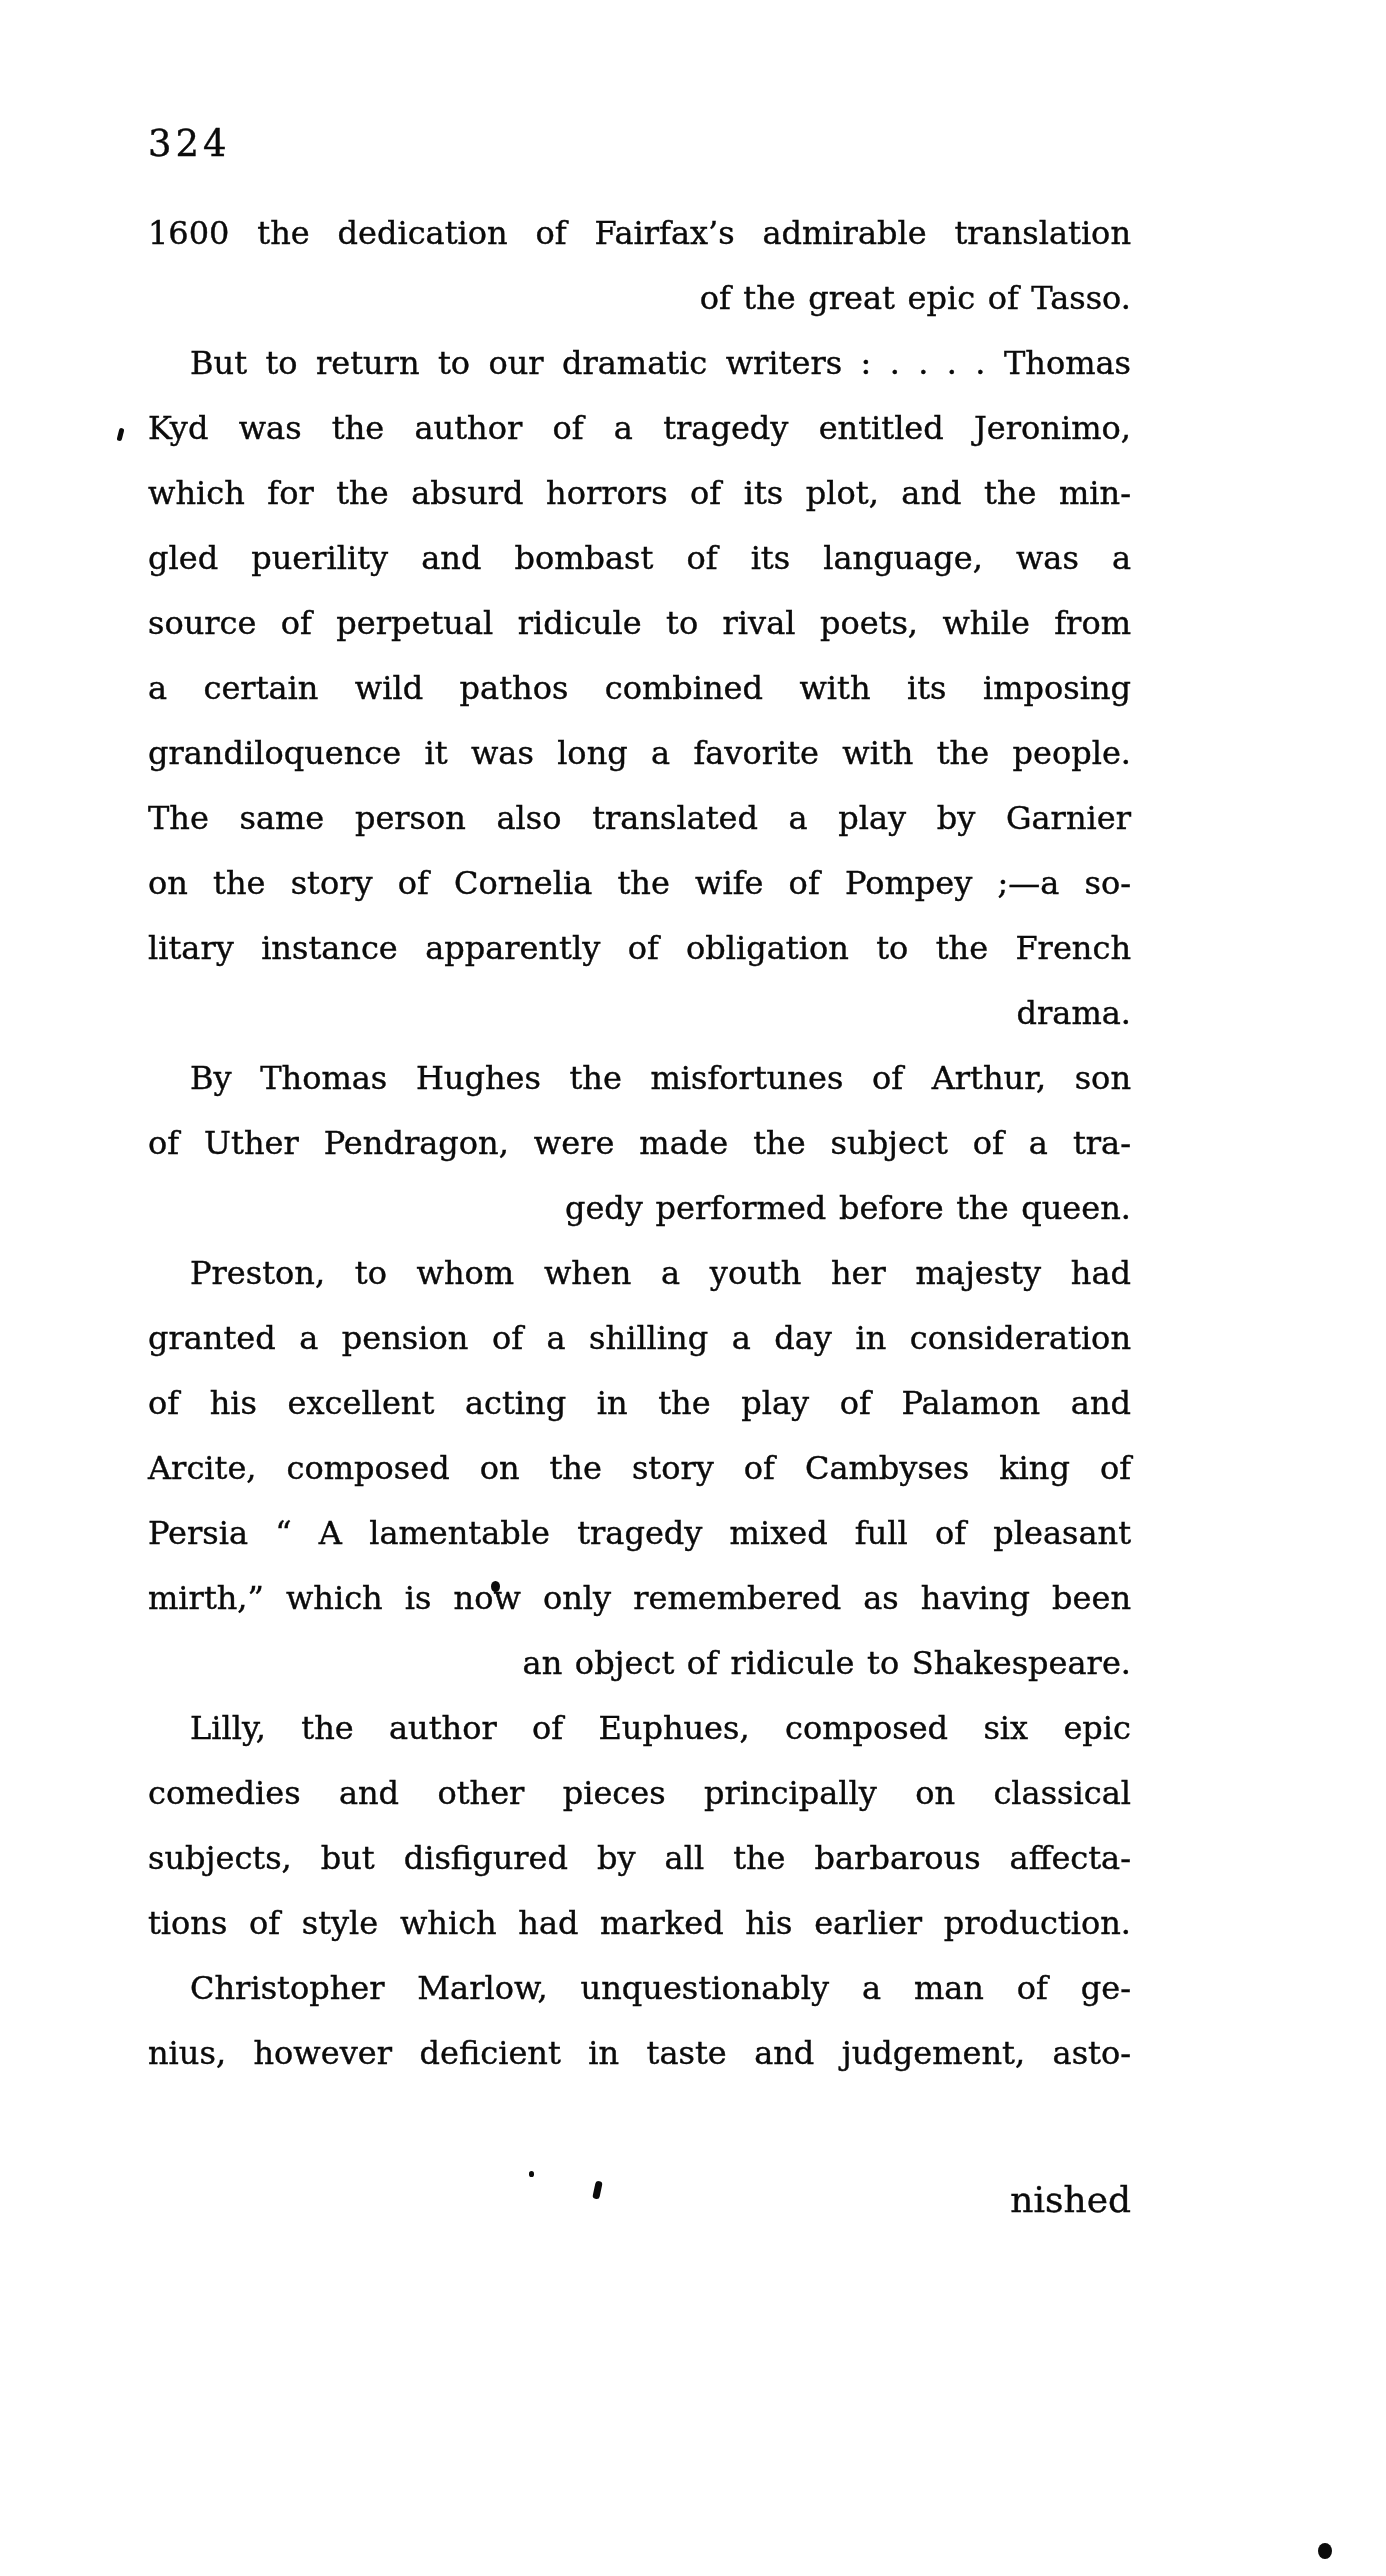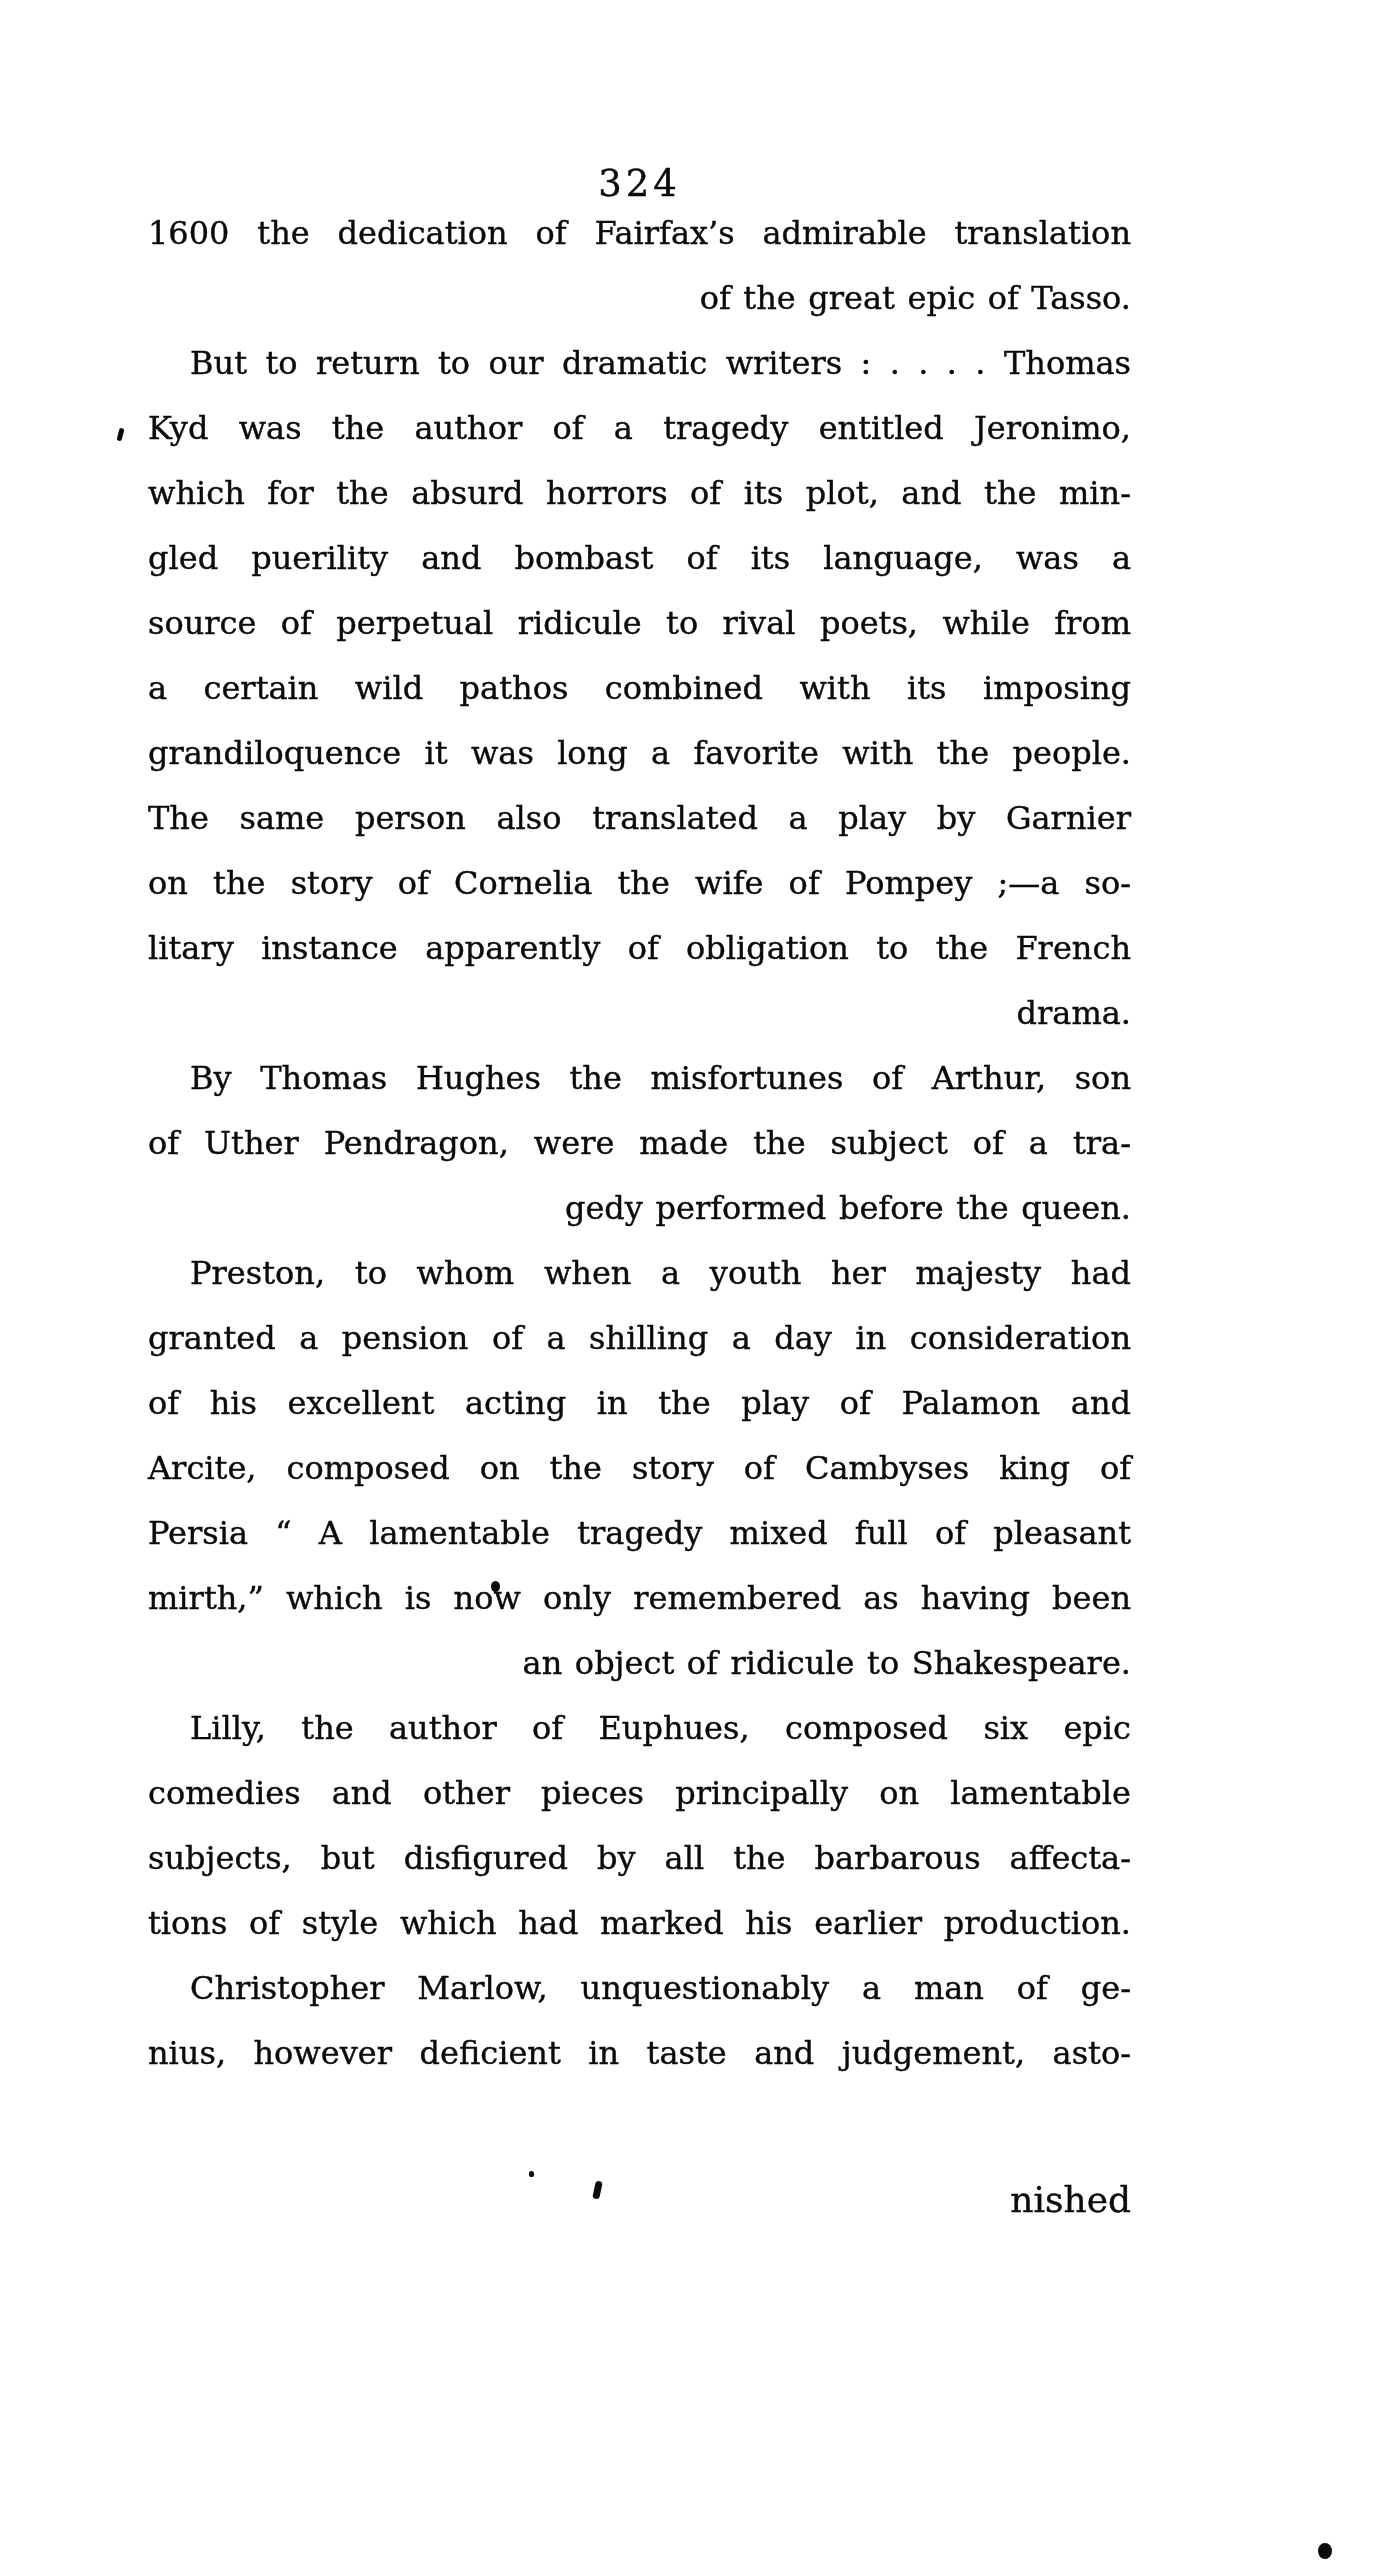--- a/index.html
+++ b/index.html
@@ -8,24 +8,22 @@
     width:1387px;height:2576px;
     background:#ffffff;
     font-family:"DejaVu Serif", serif;
     color:#0b0b0b;
     overflow:hidden;
     -webkit-text-stroke:0.4px #0b0b0b;
   }
   .page-number{
     position:absolute;
     top:122px;left:148px;width:983px;
-    text-align:center;
     font-size:37px;
     letter-spacing:4px;
-    margin-top:40px;
   }
   .text-block{
     position:absolute;
     top:201px;left:148px;width:983px;
     font-size:32px;
     line-height:65px;
     word-spacing:2.4px;
   }
   .line{text-align:right;}
   .line.fill{text-align:justify;text-align-last:justify;}
@@ -68,21 +66,21 @@
       <div class="line fill">of Uther Pendragon, were made the subject of a tra-</div>
       <div class="line">gedy performed before the queen.</div>
       <div class="line fill indent">Preston, to whom when a youth her majesty had</div>
       <div class="line fill">granted a pension of a shilling a day in consideration</div>
       <div class="line fill">of his excellent acting in the play of Palamon and</div>
       <div class="line fill">Arcite, composed on the story of Cambyses king of</div>
       <div class="line fill">Persia “ A lamentable tragedy mixed full of pleasant</div>
       <div class="line fill">mirth,” which is now only remembered as having been</div>
       <div class="line">an object of ridicule to Shakespeare.</div>
       <div class="line fill indent">Lilly, the author of Euphues, composed six epic</div>
-      <div class="line fill">comedies and other pieces principally on lamentable</div>
+      <div class="line fill">comedies and other pieces principally on classical</div>
       <div class="line fill">subjects, but disfigured by all the barbarous affecta-</div>
       <div class="line fill">tions of style which had marked his earlier production.</div>
       <div class="line fill indent">Christopher Marlow, unquestionably a man of ge-</div>
       <div class="line fill">nius, however deficient in taste and judgement, asto-</div>
     </div>
 
   <div class="catchword">nished</div>
 
   <div class="speck apostrophe-left"></div>
   <div class="speck dot-composed"></div>

